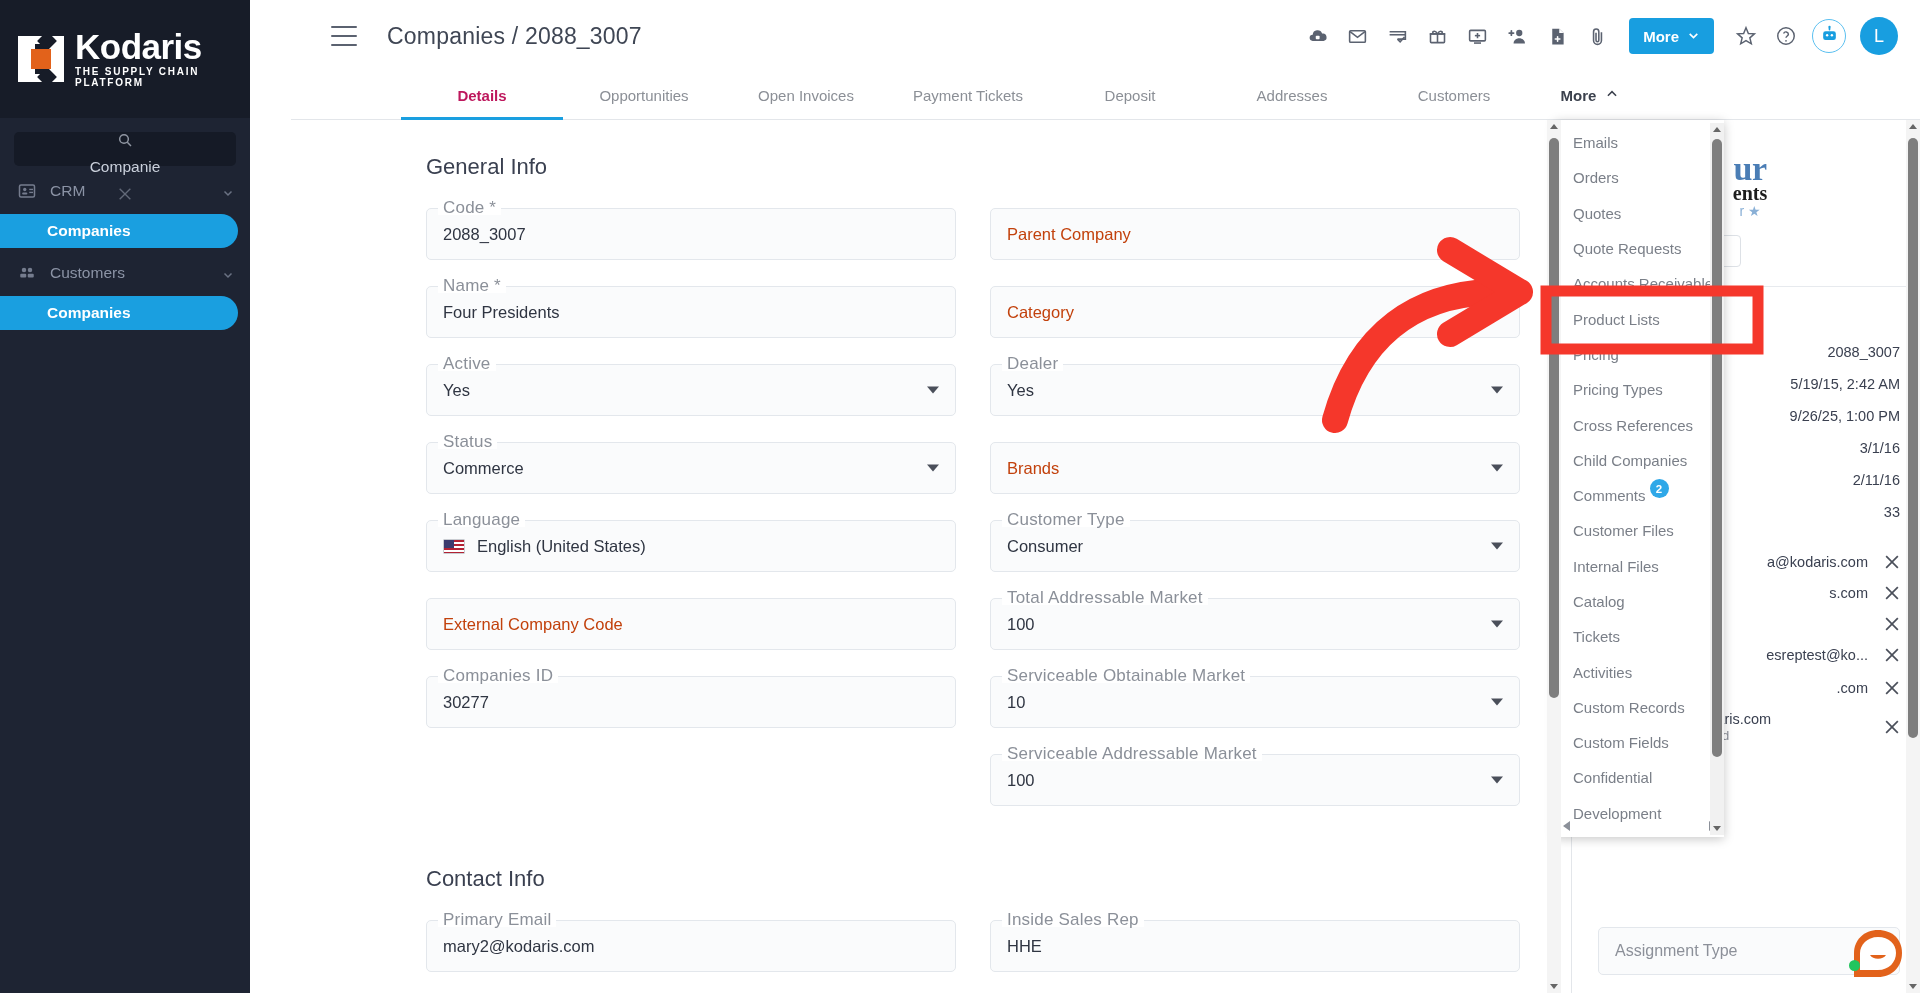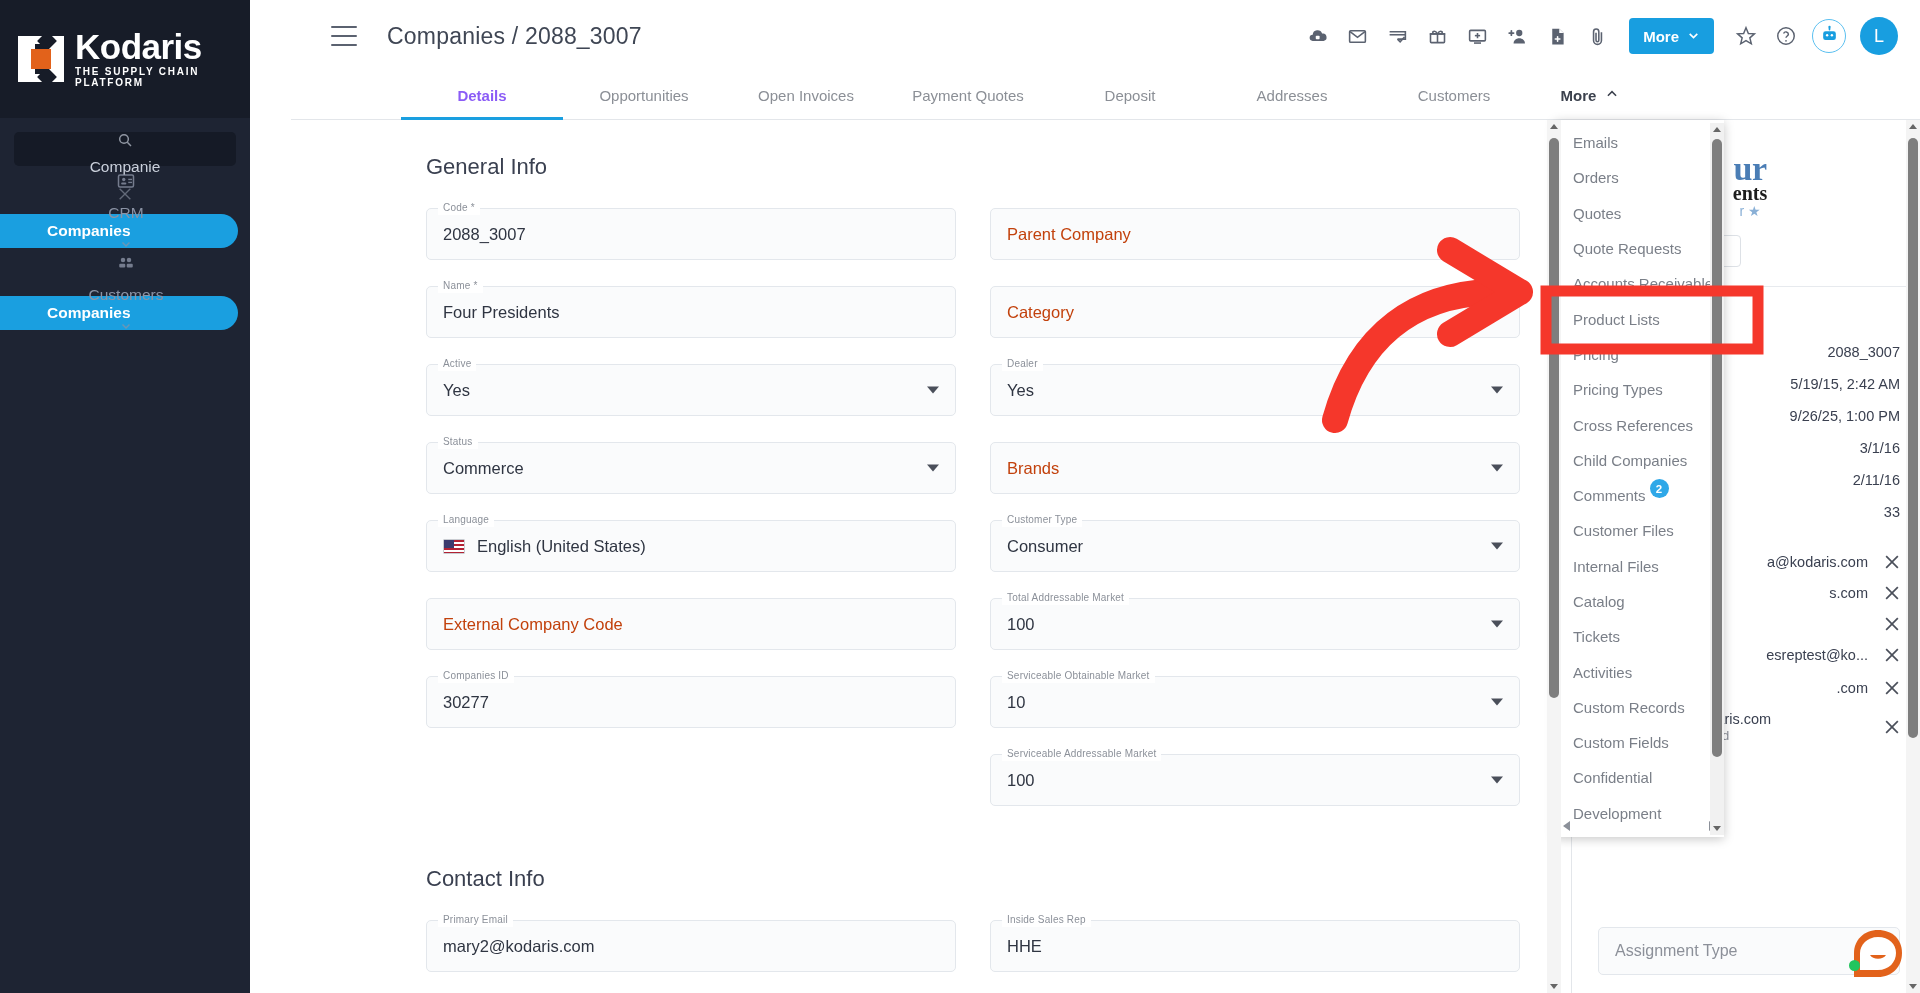--- a/index.html
+++ b/index.html
@@ -61,21 +61,21 @@
   #side-search .s-ico { width:16px; height:16px; flex:0 0 16px; opacity:.75;}
   #side-search .s-val {
     flex: 1; color: #c9cfda; font-size: 15.5px;
   }
   #side-search .s-x { width:16px;height:16px;flex:0 0 16px;opacity:.55;}
 
   .nav-group {
     display: flex; align-items: center;
     height: 38px; padding: 0 16px 0 18px;
     color: #8b93a5; font-size: 15.5px;
-    gap: 14px; margin-top: 6px; flex-direction: column;
+    gap: 14px; margin-top: 6px;
   }
   .nav-group .ng-ico { width:18px;height:18px;flex:0 0 18px; opacity:.8;}
   .nav-group .ng-label { flex:1; }
   .nav-group .ng-chev { width:12px;height:12px;opacity:.7;}
 
   .nav-item-active {
     margin: 4px 12px 0 0;
     height: 34px;
     background: #1a9fe0;
     border-radius: 0 18px 18px 0;
@@ -142,21 +142,21 @@
     display: flex; align-items: stretch;
     padding-left: 110px;
     background: #fff;
   }
   .tab {
     min-width: 162px;
     display: flex; align-items: center; justify-content: center;
     font-size: 15px; color: #8b8f96;
     position: relative;
   }
-  .tab.active { color: #8b5cf6; font-weight: 600; }
+  .tab.active { color: #be185d; font-weight: 600; }
   .tab.active::after {
     content: ""; position: absolute; left: 0; right: 0; bottom: -1px;
     height: 3px; background: #1a9fe0;
   }
   .tab.more-tab { color:#3b414d; font-weight:600; min-width: 110px; gap:9px;}
 
   
   #main {
     position: absolute; left: 291px; top: 120px;
     width: 1629px; height: 873px;
@@ -183,21 +183,21 @@
     border-radius: 5px;
     background: #fafbfc;
     margin-bottom: 26px;
     display: flex; align-items: center;
     padding: 0 16px;
   }
   .field .flabel {
     position: absolute; top: -8px; left: 11px;
     background: #ffffff;
     padding: 0 5px;
-    font-size: 10px; color: #8b9099;
+    font-size: 17px; color: #8b9099;
     letter-spacing: .2px;
     line-height: 14px;
   }
   .field .fvalue {
     font-size: 16.5px; color: #2f3542;
   }
   .field .fplaceholder {
     font-size: 16.5px; color: #c2410c;
   }
   .field .caret {
@@ -530,21 +530,21 @@
     <div class="tab active">
       <span>Details</span>
     </div>
     <div class="tab">
       <span>Opportunities</span>
     </div>
     <div class="tab">
       <span>Open Invoices</span>
     </div>
     <div class="tab">
-      <span>Payment Quotes</span>
+      <span>Payment Tickets</span>
     </div>
     <div class="tab">
       <span>Deposit</span>
     </div>
     <div class="tab">
       <span>Addresses</span>
     </div>
     <div class="tab">
       <span>Customers</span>
     </div>

